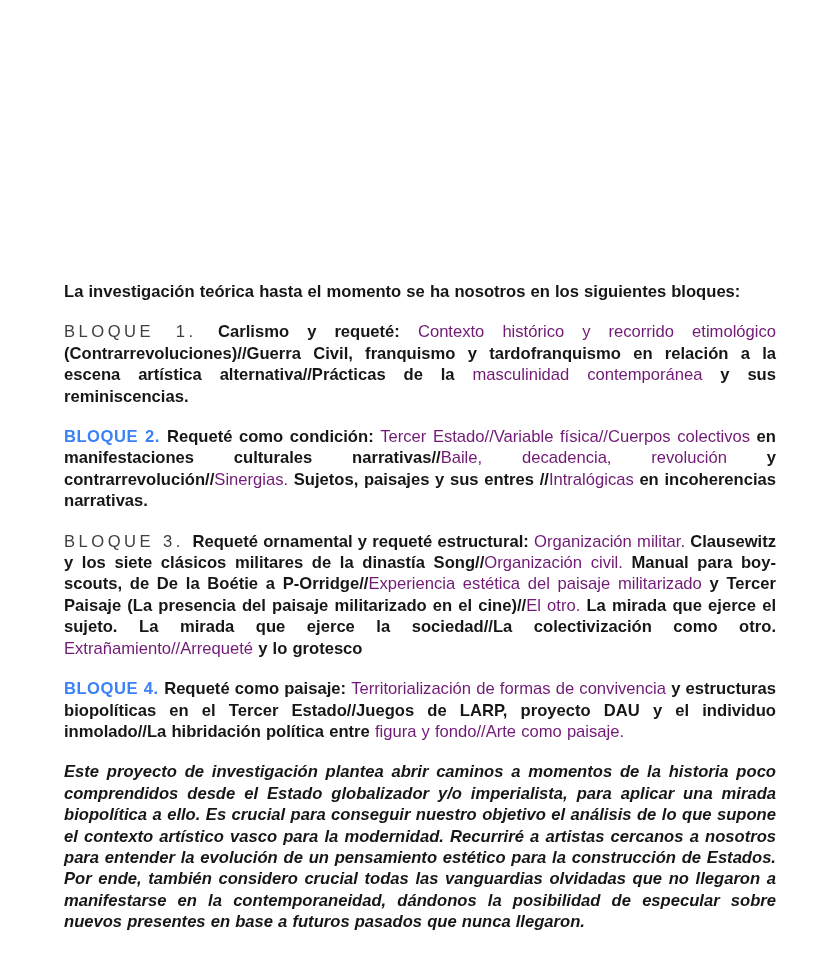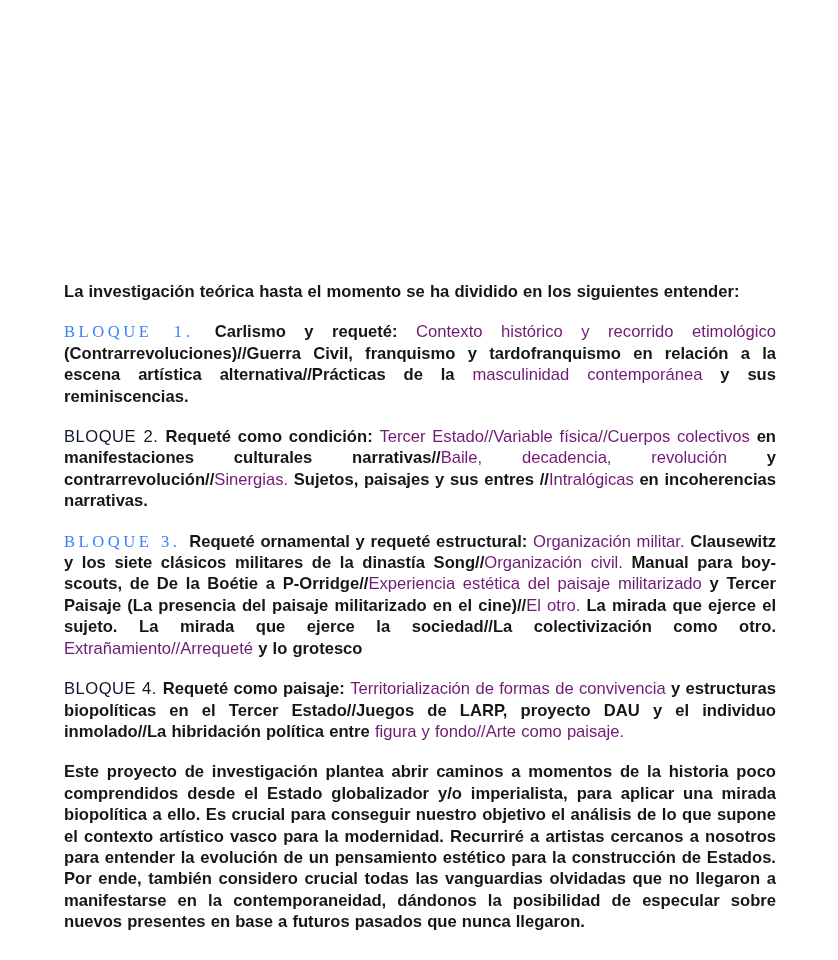--- a/index.html
+++ b/index.html
@@ -23,47 +23,46 @@
     box-sizing: content-box;
   }
   .para {
     margin: 0 0 19px 0;
     font-size: 16.6px;
     line-height: 21.4px;
     text-align: justify;
     color: #161616;
     word-spacing: 0.5px;
   }
-  .para:last-child { margin-bottom: 15px; }
+  .para:last-child { margin-bottom: 15px; font-style: italic; }
   .run { white-space: pre-wrap; }
   .run.bold {
     font-weight: bold;
     color: #161616;
   }
   .run.light {
     font-weight: normal;
     color: #701a75;
   }
   .run.label-spaced {
     font-weight: normal;
-    color: #3b82f6;
+    color: #404040;
     letter-spacing: 3.5px;
-    font-family: Liberation Serif, serif;
   }
   .run.label {
-    font-weight: normal;
-    color: #0f172a;
+    font-weight: bold;
+    color: #3b82f6;
     letter-spacing: 0.5px;
   }
 </style>
 </head>
 <body>
 
 <div class="page">
   <div>
-      <p class="para"><span class="run bold">La investigación teórica hasta el momento se ha dividido en los siguientes entender:</span></p>
+      <p class="para"><span class="run bold">La investigación teórica hasta el momento se ha nosotros en los siguientes bloques:</span></p>
       <p class="para"><span class="run label-spaced">BLOQUE 1. </span><span class="run bold">Carlismo y requeté: </span><span class="run light">Contexto histórico y recorrido etimológico </span><span class="run bold">(Contrarrevoluciones)//Guerra Civil, franquismo y tardofranquismo en relación a la escena artística alternativa//Prácticas de la </span><span class="run light">masculinidad contemporánea </span><span class="run bold">y sus reminiscencias.</span></p>
       <p class="para"><span class="run label">BLOQUE 2. </span><span class="run bold">Requeté como condición: </span><span class="run light">Tercer Estado//Variable física//Cuerpos colectivos </span><span class="run bold">en manifestaciones culturales narrativas//</span><span class="run light">Baile, decadencia, revolución </span><span class="run bold">y contrarrevolución//</span><span class="run light">Sinergias. </span><span class="run bold">Sujetos, paisajes y sus entres //</span><span class="run light">Intralógicas </span><span class="run bold">en incoherencias narrativas.</span></p>
       <p class="para"><span class="run label-spaced">BLOQUE 3. </span><span class="run bold">Requeté ornamental y requeté estructural: </span><span class="run light">Organización militar. </span><span class="run bold">Clausewitz y los siete clásicos militares de la dinastía Song//</span><span class="run light">Organización civil. </span><span class="run bold">Manual para boy-scouts, de De la Boétie a P-Orridge//</span><span class="run light">Experiencia estética del paisaje militarizado </span><span class="run bold">y Tercer Paisaje (La presencia del paisaje militarizado en el cine)//</span><span class="run light">El otro. </span><span class="run bold">La mirada que ejerce el sujeto. La mirada que ejerce la sociedad//La colectivización como otro. </span><span class="run light">Extrañamiento//Arrequeté </span><span class="run bold">y lo grotesco</span></p>
       <p class="para"><span class="run label">BLOQUE 4. </span><span class="run bold">Requeté como paisaje: </span><span class="run light">Territorialización de formas de convivencia </span><span class="run bold">y estructuras biopolíticas en el Tercer Estado//Juegos de LARP, proyecto DAU y el individuo inmolado//La hibridación política entre </span><span class="run light">figura y fondo//</span><span class="run light">Arte como paisaje.</span></p>
       <p class="para"><span class="run bold">Este proyecto de investigación plantea abrir caminos a momentos de la historia poco comprendidos desde el Estado globalizador y/o imperialista, para aplicar una mirada biopolítica a ello. Es crucial para conseguir nuestro objetivo el análisis de lo que supone el contexto artístico vasco para la modernidad. Recurriré a artistas cercanos a nosotros para entender la evolución de un pensamiento estético para la construcción de Estados. Por ende, también considero crucial todas las vanguardias olvidadas que no llegaron a manifestarse en la contemporaneidad, dándonos la posibilidad de especular sobre nuevos presentes en base a futuros pasados que nunca llegaron.</span></p>
     </div>
 </div>
 
 </body></html>

